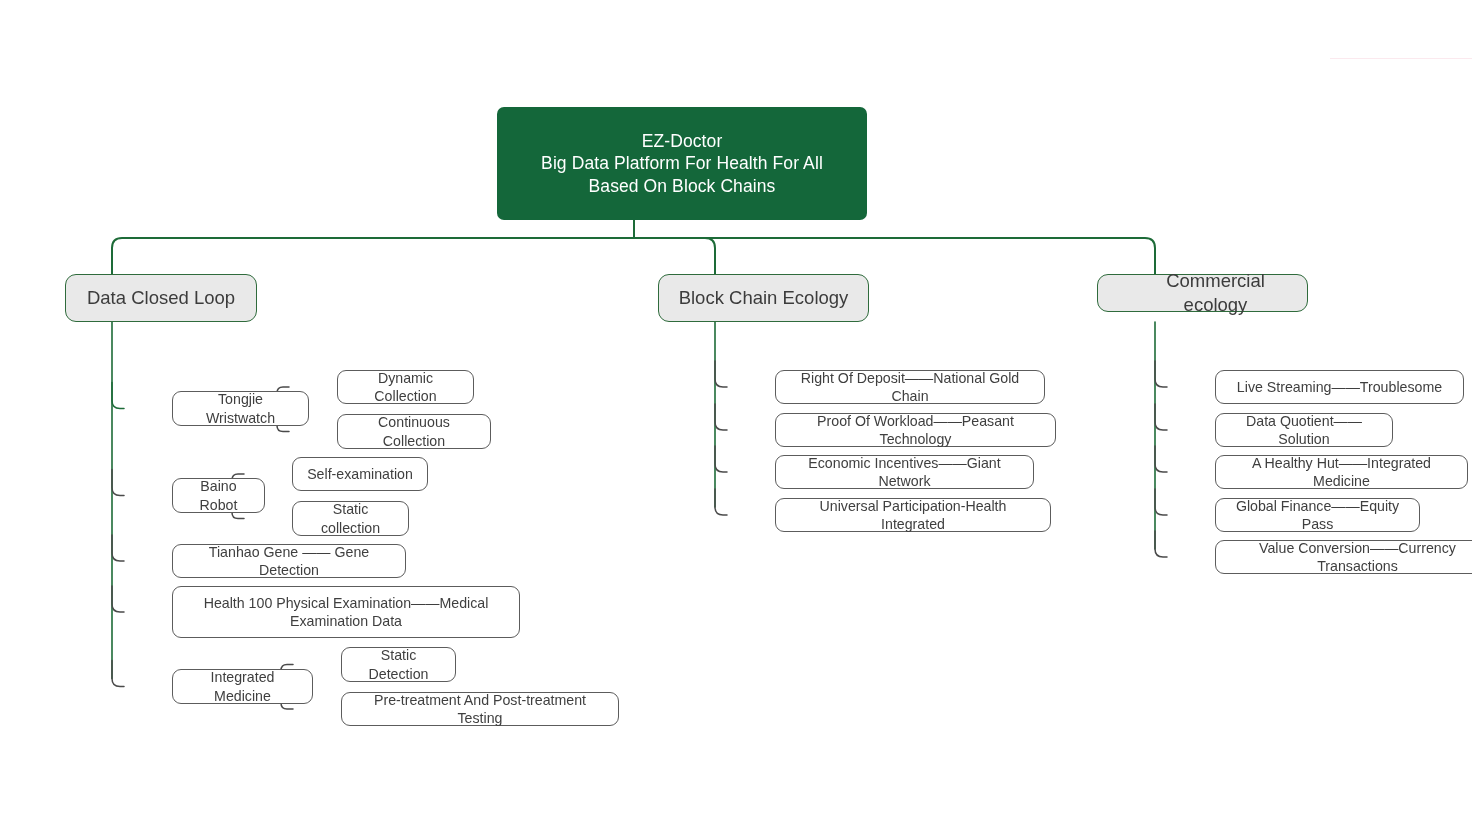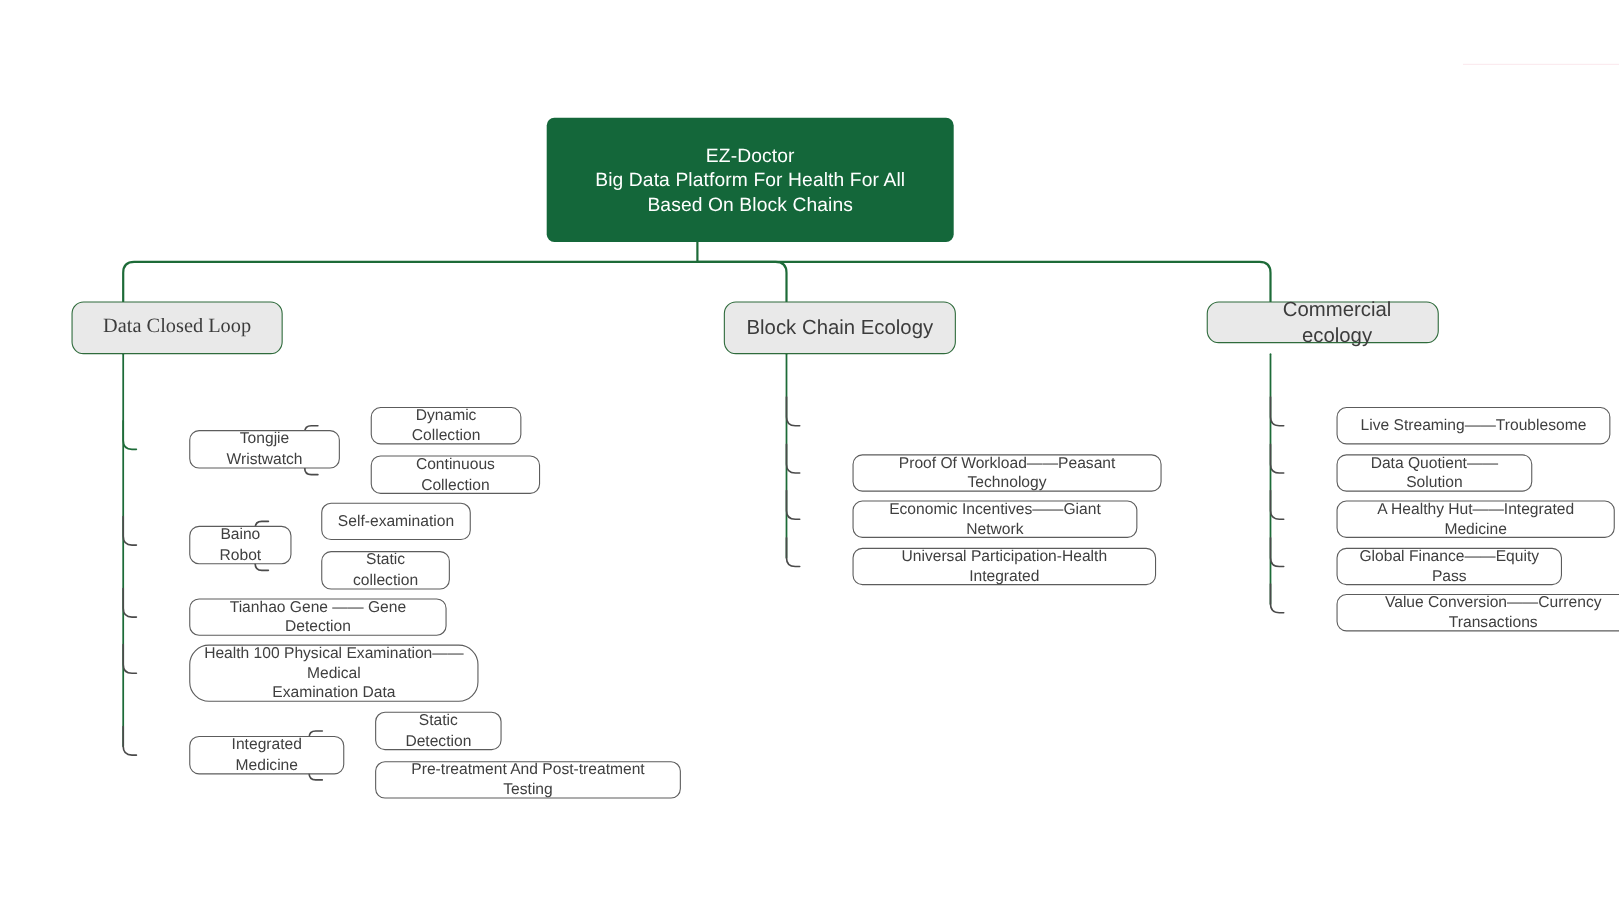--- a/index.html
+++ b/index.html
@@ -100,34 +100,35 @@
       <path d="M 1155 322 L 1155 549" fill="none" stroke="#1d6b38" stroke-width="1.6" stroke-linecap="round" stroke-linejoin="round"></path>
       <path d="M 1155 361 L 1155 379 Q 1155 387 1163 387 L 1167 387" fill="none" stroke="#4a4a4a" stroke-width="1.5" stroke-linecap="round" stroke-linejoin="round"></path>
       <path d="M 1155 404 L 1155 422 Q 1155 430 1163 430 L 1167 430" fill="none" stroke="#4a4a4a" stroke-width="1.5" stroke-linecap="round" stroke-linejoin="round"></path>
       <path d="M 1155 446 L 1155 464 Q 1155 472 1163 472 L 1167 472" fill="none" stroke="#4a4a4a" stroke-width="1.5" stroke-linecap="round" stroke-linejoin="round"></path>
       <path d="M 1155 489 L 1155 507 Q 1155 515 1163 515 L 1167 515" fill="none" stroke="#4a4a4a" stroke-width="1.5" stroke-linecap="round" stroke-linejoin="round"></path>
       <path d="M 1155 531 L 1155 549 Q 1155 557 1163 557 L 1167 557" fill="none" stroke="#4a4a4a" stroke-width="1.5" stroke-linecap="round" stroke-linejoin="round"></path>
     </svg>
 <div class="node root" style="left: 449px; top: 107px; width: 370px; height: 113px;">EZ-Doctor
 Big Data Platform For Health For All
 Based On Block Chains</div>
-    <div class="node branch" style="left: 17px; top: 274px; width: 192px; height: 48px; font-family: Liberation Serif, serif;">Data Closed Loop</div>
+    <div class="node branch" style="left: 17px; top: 274px; width: 192px; height: 48px;">Data Closed Loop</div>
     <div class="node leaf" style="left: 124px; top: 391px; width: 137px; height: 35px;">Tongjie Wristwatch</div>
     <div class="node leaf" style="left: 289px; top: 370px; width: 137px; height: 34px;">Dynamic Collection</div>
     <div class="node leaf" style="left: 289px; top: 414px; width: 154px; height: 35px;">Continuous Collection</div>
     <div class="node leaf" style="left: 124px; top: 478px; width: 93px; height: 35px;">Baino Robot</div>
     <div class="node leaf" style="left: 244px; top: 457px; width: 136px; height: 34px;">Self-examination</div>
     <div class="node leaf" style="left: 244px; top: 501px; width: 117px; height: 35px;">Static collection</div>
     <div class="node leaf" style="left: 124px; top: 544px; width: 234px; height: 34px;">Tianhao Gene —— Gene Detection</div>
-    <div class="node leaf" style="left: 124px; top: 586px; width: 263px; height: 52px; border-radius: 18px;">Health 100 Physical Examination——Medical
+    <div class="node leaf" style="left: 124px; top: 586px; width: 348px; height: 52px;">Health 100 Physical Examination——Medical
 Examination Data</div>
     <div class="node leaf" style="left: 124px; top: 669px; width: 141px; height: 35px;">Integrated Medicine</div>
     <div class="node leaf" style="left: 293px; top: 647px; width: 115px; height: 35px;">Static Detection</div>
     <div class="node leaf" style="left: 293px; top: 692px; width: 278px; height: 34px;">Pre-treatment And Post-treatment Testing</div>
     <div class="node branch" style="left: 610px; top: 274px; width: 211px; height: 48px;">Block Chain Ecology</div>
+    <div class="node leaf" style="left: 727px; top: 370px; width: 270px; height: 34px;">Right Of Deposit——National Gold Chain</div>
     <div class="node leaf" style="left: 727px; top: 413px; width: 281px; height: 34px;">Proof Of Workload——Peasant Technology</div>
     <div class="node leaf" style="left: 727px; top: 455px; width: 259px; height: 34px;">Economic Incentives——Giant Network</div>
     <div class="node leaf" style="left: 727px; top: 498px; width: 276px; height: 34px;">Universal Participation-Health Integrated</div>
     <div class="node branch" style="left: 1049px; top: 274px; width: 211px; height: 38px; padding-left: 38px;">Commercial ecology</div>
     <div class="node leaf" style="left: 1167px; top: 370px; width: 249px; height: 34px;">Live Streaming——Troublesome</div>
     <div class="node leaf" style="left: 1167px; top: 413px; width: 178px; height: 34px;">Data Quotient——Solution</div>
     <div class="node leaf" style="left: 1167px; top: 455px; width: 253px; height: 34px;">A Healthy Hut——Integrated Medicine</div>
     <div class="node leaf" style="left: 1167px; top: 498px; width: 205px; height: 34px;">Global Finance——Equity Pass</div>
     <div class="node leaf" style="left: 1167px; top: 540px; width: 285px; height: 34px;">Value Conversion——Currency Transactions</div>
     <div class="artifact" style="left: 1330px; top: 58px; width: 142px;"></div>

